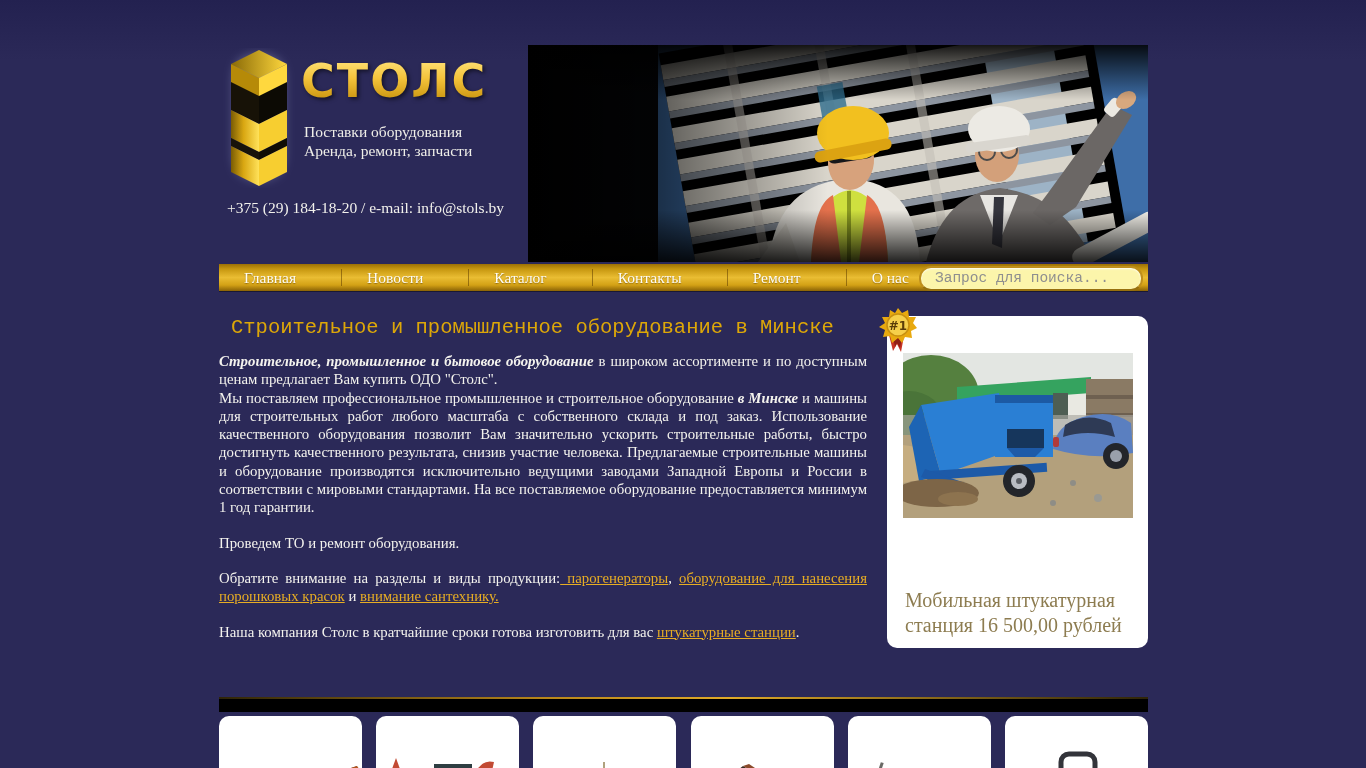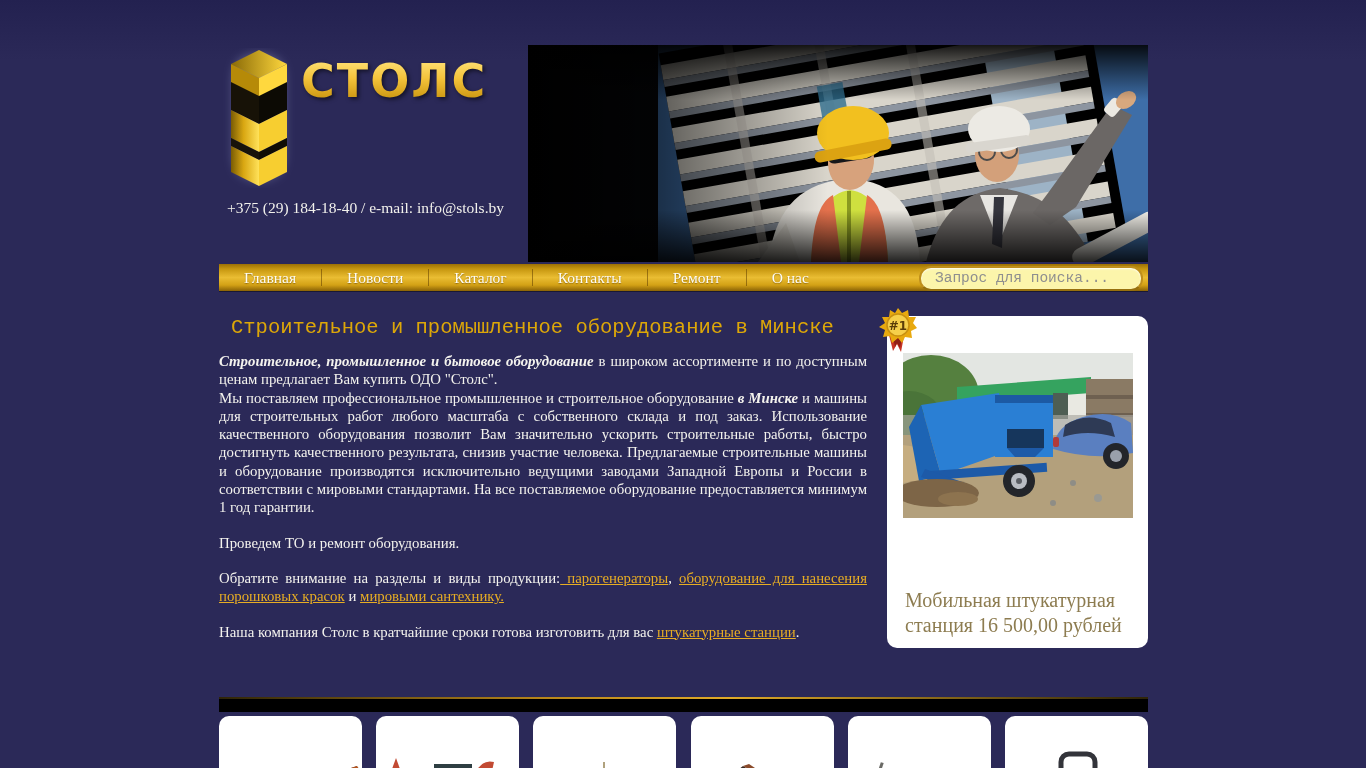--- a/index.html
+++ b/index.html
@@ -28,21 +28,21 @@
   }
   .brand-tag{position:absolute;left:83px;top:76px;color:#efeee8;font-size:15.5px;line-height:19px;}
   .contacts{position:absolute;left:8px;top:196px;color:#f2f1ec;font-size:15.5px;line-height:24px;}
 
   
   .navbar{
     position:absolute;left:0;top:264px;width:929px;height:27px;
     background:linear-gradient(#9c7005 0%,#c6960f 18%,#eabd33 50%,#d3a115 78%,#8a6206 100%);
     box-shadow:0 1px 0 rgba(0,0,0,.4);
   }
-  .nav-list{list-style:none;margin:0;padding:0;display:flex;align-items:center;height:27px;}
+  .nav-list{list-style:none;margin:0;padding:0;display:flex;align-items:center;height:27px;gap:20px;}
   .nav-item{
     padding:0 25px;height:17px;display:flex;align-items:center;
     color:#fdfcf6;font-size:15.5px;cursor:pointer;white-space:nowrap;
     text-shadow:0 1px 1px rgba(90,60,0,.5);
   }
   .nav-item + .nav-item{border-left:1px solid rgba(96,62,0,.55);}
   .search-box{position:absolute;right:5px;top:2px;}
   .search-input{
     width:196px;height:18px;border-radius:12px;
     border:2px solid #bf8f1c;border-bottom-color:#97700e;
@@ -198,24 +198,28 @@
         <polygon points="8,34 36,48 36,76 8,62" fill="#171207"></polygon>
         <polygon points="64,34 36,48 36,76 64,62" fill="#0c0a04"></polygon>
         <polygon points="8,62 36,76 36,104 8,90" fill="url(#gGold)"></polygon>
         <polygon points="64,62 36,76 36,104 64,90" fill="#f7ce30"></polygon>
         <polygon points="8,90 36,104 36,112 8,98" fill="#17130a"></polygon>
         <polygon points="64,90 36,104 36,112 64,98" fill="#100d05"></polygon>
         <polygon points="8,98 36,112 36,138 8,124" fill="url(#gGold)"></polygon>
         <polygon points="64,98 36,112 36,138 64,124" fill="#f7ce30"></polygon>
       </svg>
       <div class="brand-name">СТОЛС</div>
+      <div class="brand-tag">
+        <div>Поставки оборудования</div>
+        <div>Аренда, ремонт, запчасти</div>
+      </div>
     </div>
 
     <div class="contacts">
-      <div>+375 (29) 184-18-40 / e-mail: info@stols.by</div>
+      <div>+375 (29) 184-18-20 / e-mail: info@stols.by</div>
     </div>
 
     <div class="navbar">
       <ul class="nav-list">
         <li class="nav-item">Главная</li>
         <li class="nav-item">Новости</li>
         <li class="nav-item">Каталог</li>
         <li class="nav-item">Контакты</li>
         <li class="nav-item">Ремонт</li>
         <li class="nav-item">О нас</li>
@@ -224,21 +228,21 @@
         <input class="search-input" type="text" placeholder="Запрос для поиска..." style="">
       </div>
     </div>
 
     <h1 class="page-title">Строительное и промышленное оборудование в Минске</h1>
 
     <div class="text-col">
       <p><span class="b">Строительное, промышленное и бытовое оборудование</span><span> в широком ассортименте и по доступным ценам предлагает Вам купить ОДО "Столс".</span></p>
       <p><span>Мы поставляем профессиональное промышленное и строительное оборудование </span><span class="b">в Минске</span><span> и машины для строительных работ любого масштаба с собственного склада и под заказ. Использование качественного оборудования позволит Вам значительно ускорить строительные работы, быстро достигнуть качественного результата, снизив участие человека. Предлагаемые строительные машины и оборудование производятся исключительно ведущими заводами Западной Европы и России в соответствии с мировыми стандартами. На все поставляемое оборудование предоставляется минимум 1 год гарантии.</span></p>
       <p class="gap">Проведем ТО и ремонт оборудования.</p>
-      <p class="gap"><span>Обратите внимание на разделы и виды продукции:</span><a class="gold-link"> парогенераторы</a><span>, </span><a class="gold-link">оборудование для нанесения порошковых красок</a><span> и </span><a class="gold-link">мировыми сантехнику.</a></p>
+      <p class="gap"><span>Обратите внимание на разделы и виды продукции:</span><a class="gold-link"> парогенераторы</a><span>, </span><a class="gold-link">оборудование для нанесения порошковых красок</a><span> и </span><a class="gold-link">внимание сантехнику.</a></p>
       <p class="gap"><span>Наша компания Столс  в кратчайшие сроки готова изготовить  для вас </span><a class="gold-link">штукатурные станции</a><span>.</span></p>
     </div>
 
     <div class="featured-card">
       <svg class="badge" viewBox="0 0 38 46">
         <polygon points="10,28 14,44 18,37 22,45 25,29" fill="#c83224"></polygon>
         <polygon points="14,30 16,40 18,36 21,41 23,30" fill="#8f1f16"></polygon>
         <g>
           <polygon fill="#e8a90f" points="19,1 23,6 29,3 30,10 37,10 34,16 38,21 32,24 33,31 26,30 23,36 19,31 13,36 11,29 4,30 6,23 0,20 6,16 3,10 10,10 11,3 16,6"></polygon>
           <circle cx="19" cy="18" r="11" fill="#f6cf4a"></circle>

